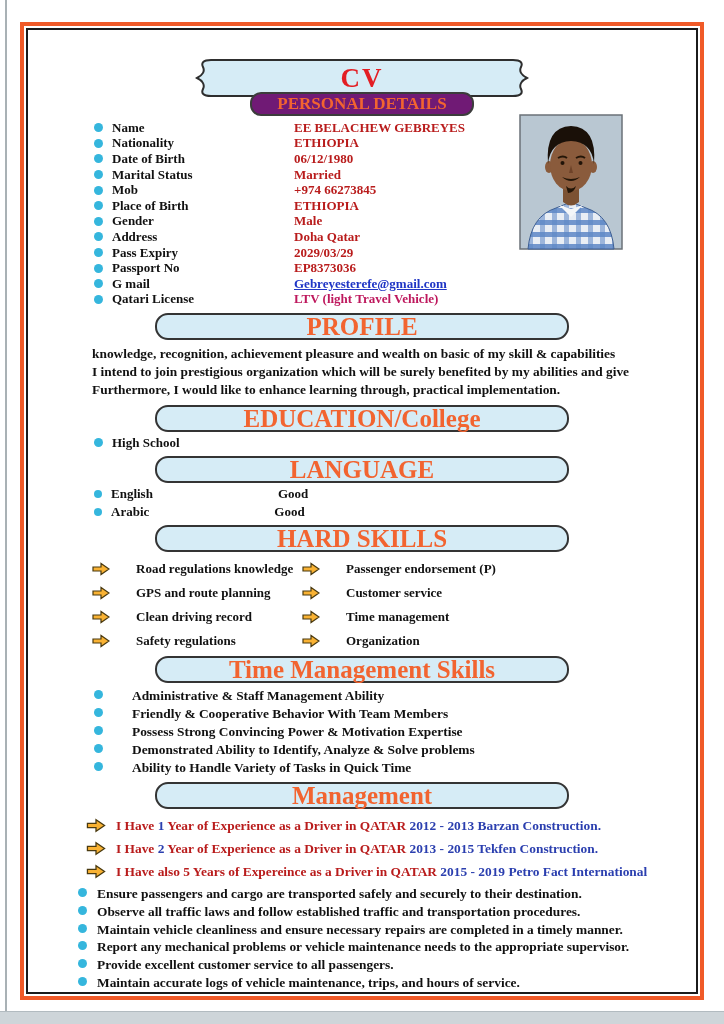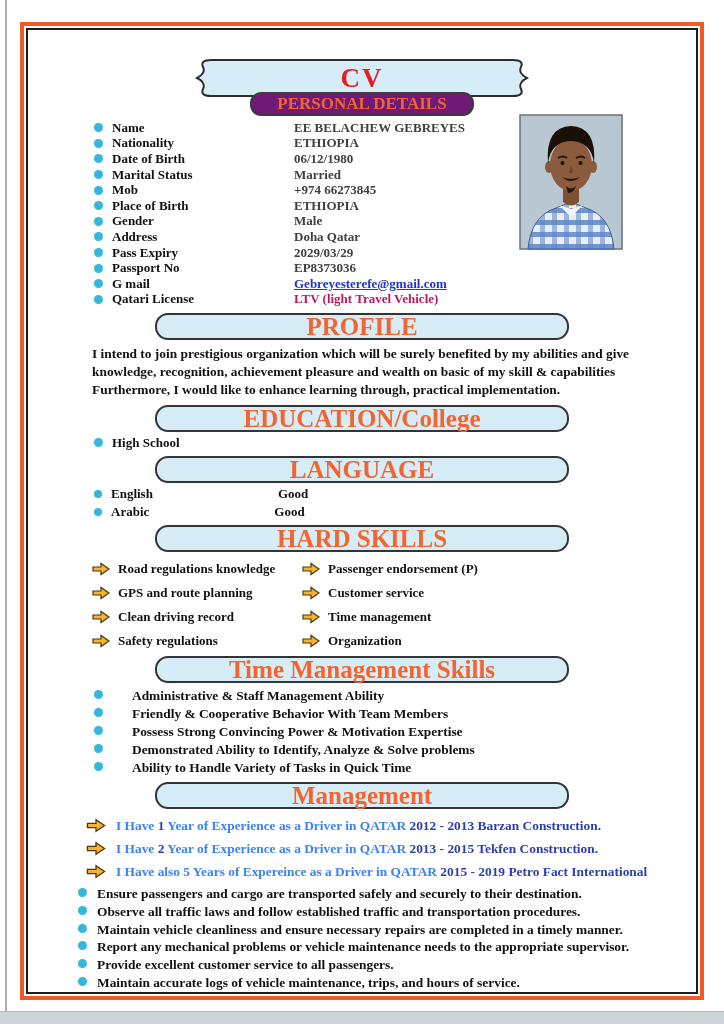--- a/index.html
+++ b/index.html
@@ -28,44 +28,44 @@
   .section-banner { width:414px; margin:6px auto 0; background:#d6ecf6; border:2px solid #343434;
                     border-radius:13px; text-align:center; color:#f26430; font-size:25px;
                     line-height:23px; height:27px; }
 
   
   .pd-section { margin-top:4px; padding-left:66px; }
   .pd-row { display:flex; align-items:center; height:15.6px; }
   .pd-label { width:200px; display:flex; align-items:center; gap:9px; font-size:13px; color:#111; }
   .dot { width:9px; height:9px; border-radius:50%; background:#35b6dd; flex:none; }
   .dot.sm { width:8px; height:8px; }
-  .pd-value { font-size:13px; color:#404040; }
+  .pd-value { font-size:13px; color:#b91c1c; }
   .pd-value.link { color:#1f35c5; text-decoration:underline; cursor:pointer; }
   .pd-value.red { color:#be185d; }
 
   .photo { position:absolute; left:488px; top:82px; width:110px; height:140px; }
 
   .profile-text { margin:5px 16px 0 64px; font-size:13.4px; line-height:18px; color:#111; }
 
   .edu-row, .lang-row { display:flex; align-items:center; gap:9px; padding-left:66px;
                         font-size:13px; color:#111; height:15px; margin-top:3px; }
   .lang-level { margin-left:116px; color:#111; }
 
   .skills-grid { margin:7px 0 0 64px; display:grid; grid-template-columns:210px auto; row-gap:5px; }
-  .skill-item { display:flex; align-items:center; gap:8px; font-size:13px; color:#111; height:19px;text-align:right; }
+  .skill-item { display:flex; align-items:center; gap:26px; font-size:13px; color:#111; height:19px;text-align:right; }
   .arrow { flex:none; display:inline-flex; }
 
   .tm-list { margin-top:4px; padding-left:66px; }
   .tm-row { display:flex; align-items:flex-start; gap:29px; font-size:13.4px; color:#111;
             line-height:17px; margin-bottom:1px; }
   .tm-row .dot { margin-top:3px; }
 
   .exp-list { margin:5px 0 0 58px; }
   .exp-row { display:flex; align-items:center; gap:10px; font-size:13.4px; height:23px; }
-  .t-red { color:#3b82f6;text-align:right; }
+  .t-red { color:#b91c1c;text-align:right; }
   .t-blue { color:#2b3faf; }
 
   .duty-list { margin:2px 0 0 50px; }
   .duty-row { display:flex; align-items:flex-start; gap:10px; font-size:13.4px; color:#111;
               line-height:17.7px; }
   .duty-row .dot { margin-top:3px; }
 </style>
 </head>
 <body>
 
@@ -194,22 +194,22 @@
       <circle cx="46.5" cy="51" r="2" fill="#201308"></circle>
       <circle cx="64.5" cy="51" r="2" fill="#201308"></circle>
       <path d="M55,53 l-2,8 4,0 Z" fill="#6e4228"></path>
       <path d="M46,65 Q55,69 64,65 Q55,73 46,65 Z" fill="#241608"></path>
       <path d="M50,74 Q55,79 60,74 Q58,81 52,81 Z" fill="#241608"></path>
     </svg>
   </div>
 
   <div class="section-banner">PROFILE</div>
   <div class="profile-text">
+    <div>knowledge, recognition, achievement pleasure and wealth on basic of my skill &amp; capabilities</div>
     <div>I intend to join prestigious organization which will be surely benefited by my abilities and give</div>
-    <div>knowledge, recognition, achievement pleasure and wealth on basic of my skill &amp; capabilities</div>
     <div>Furthermore, I would like to enhance learning through, practical  implementation.</div>
   </div>
 
   <div class="section-banner">EDUCATION/College</div>
   <div class="edu-row">
     <span class="dot"></span>
     <span>High School</span>
   </div>
 
   <div class="section-banner">LANGUAGE</div>

